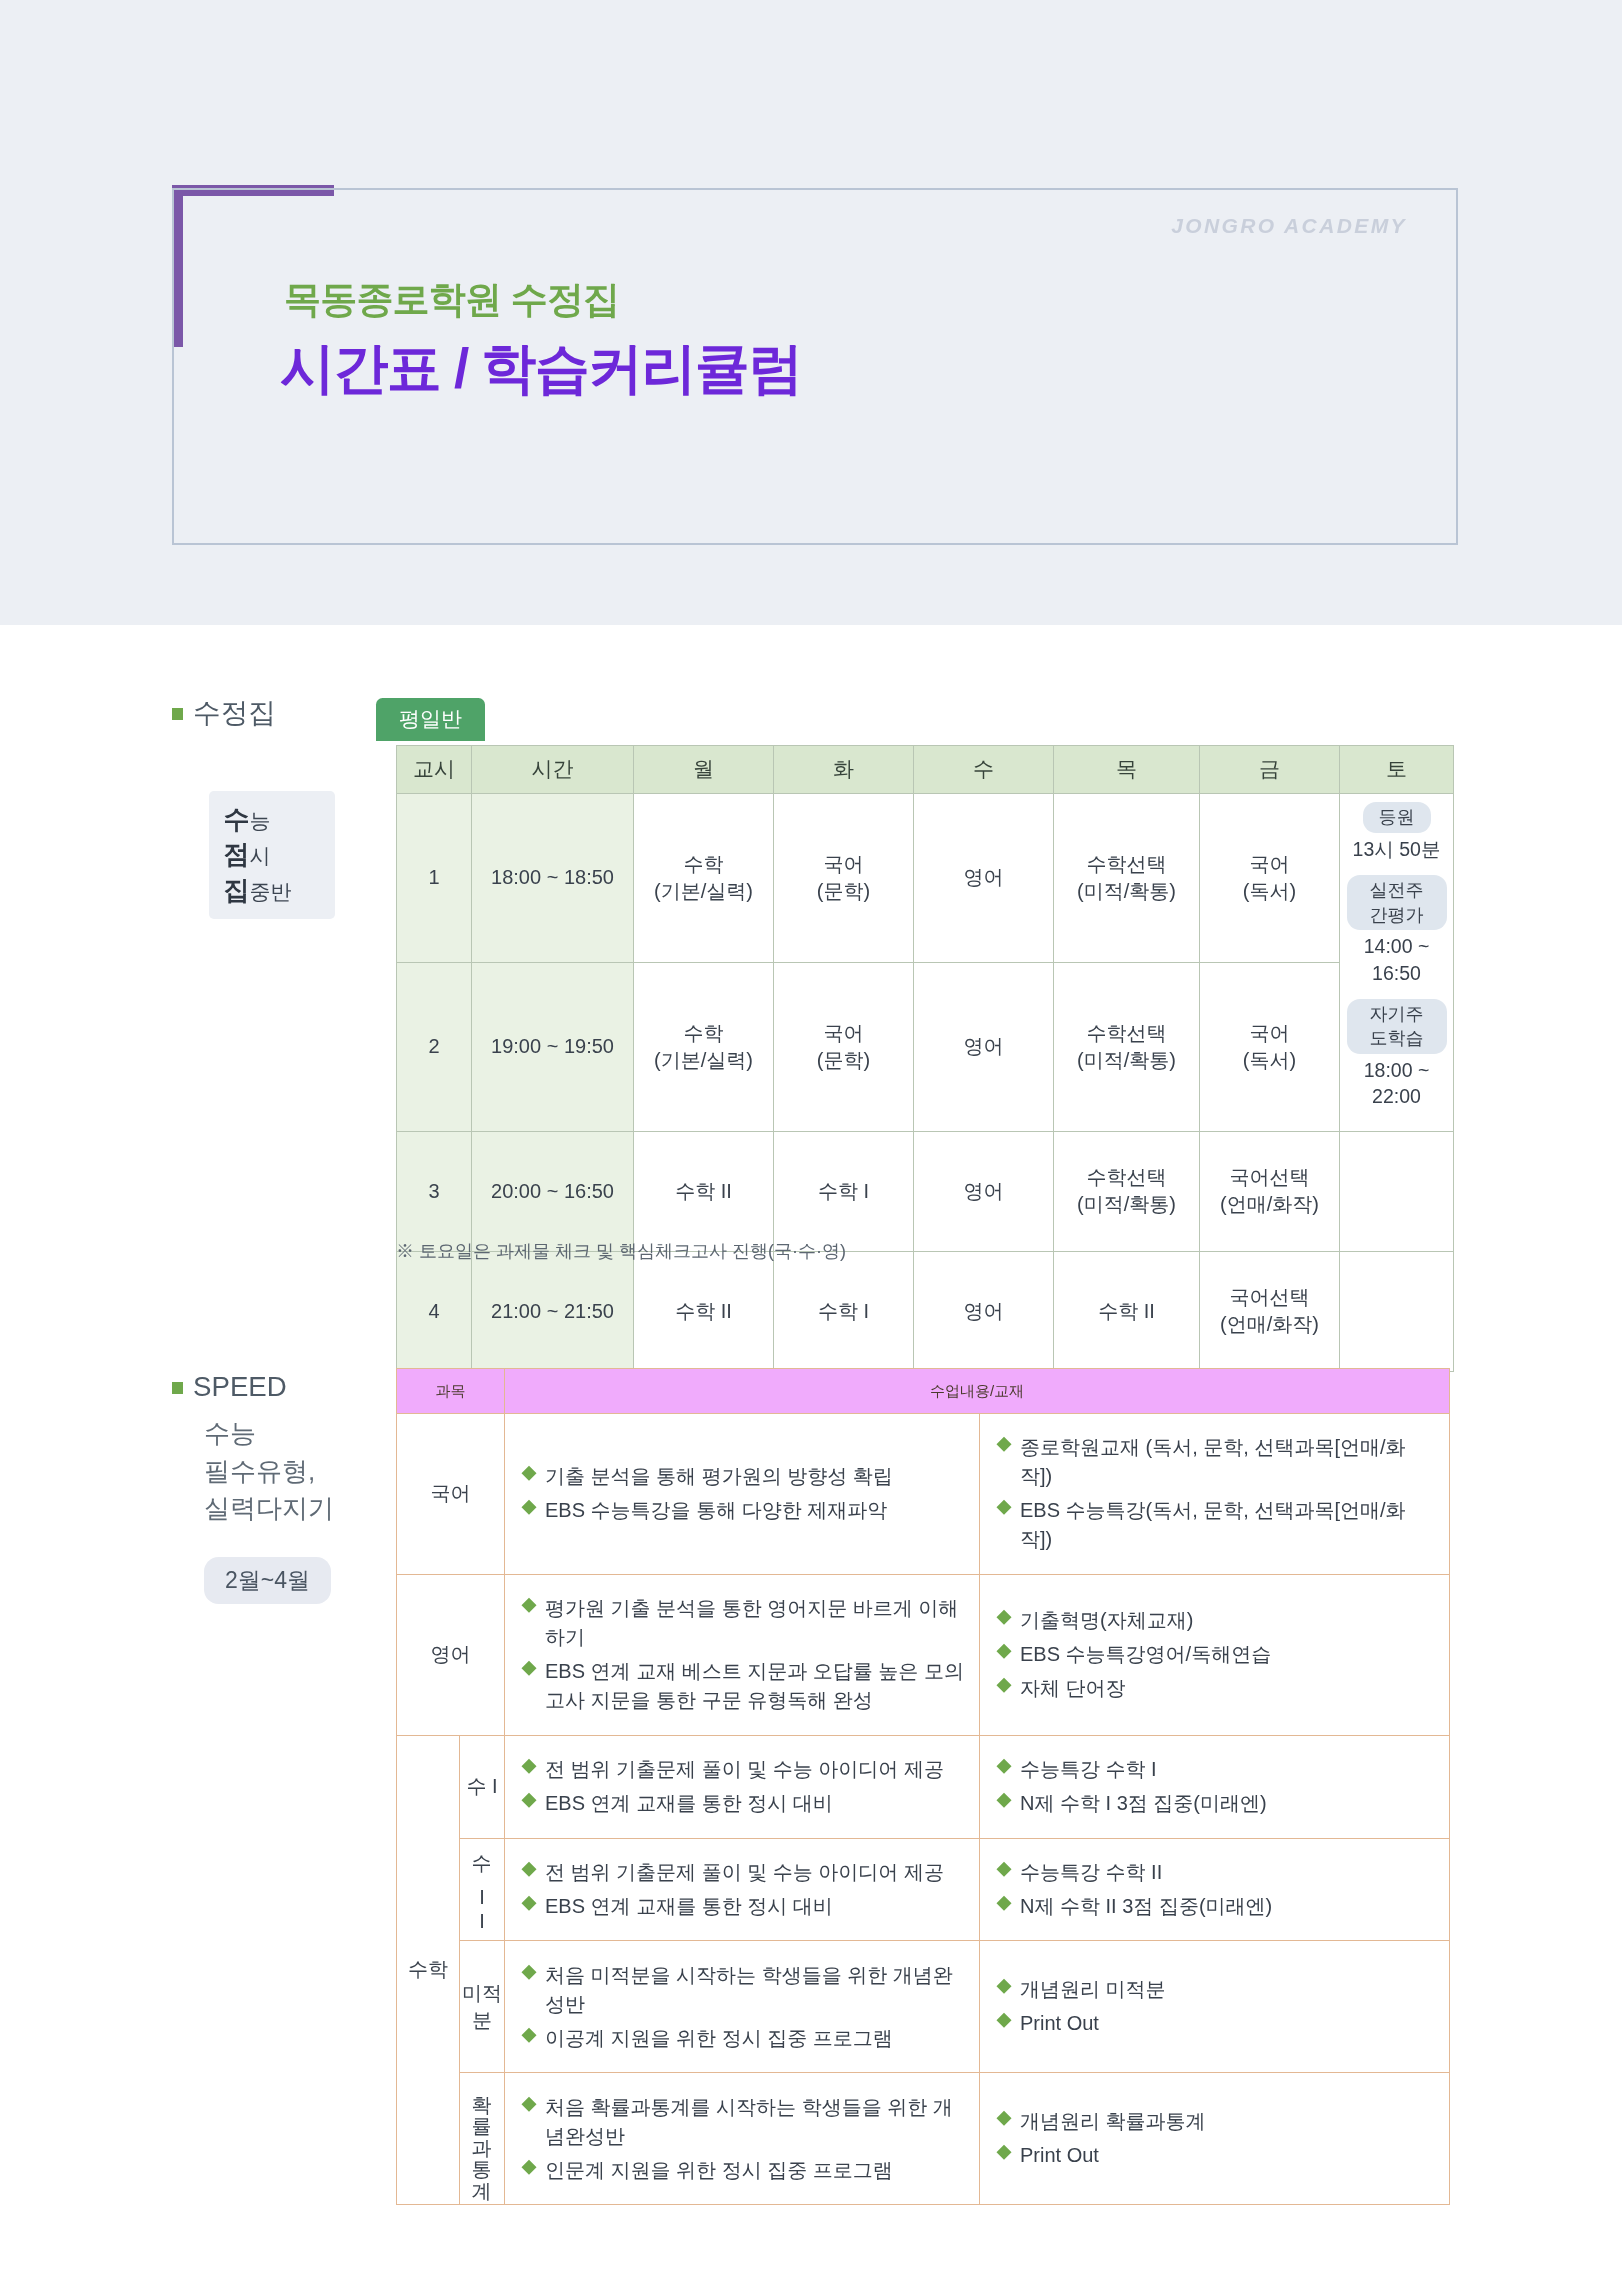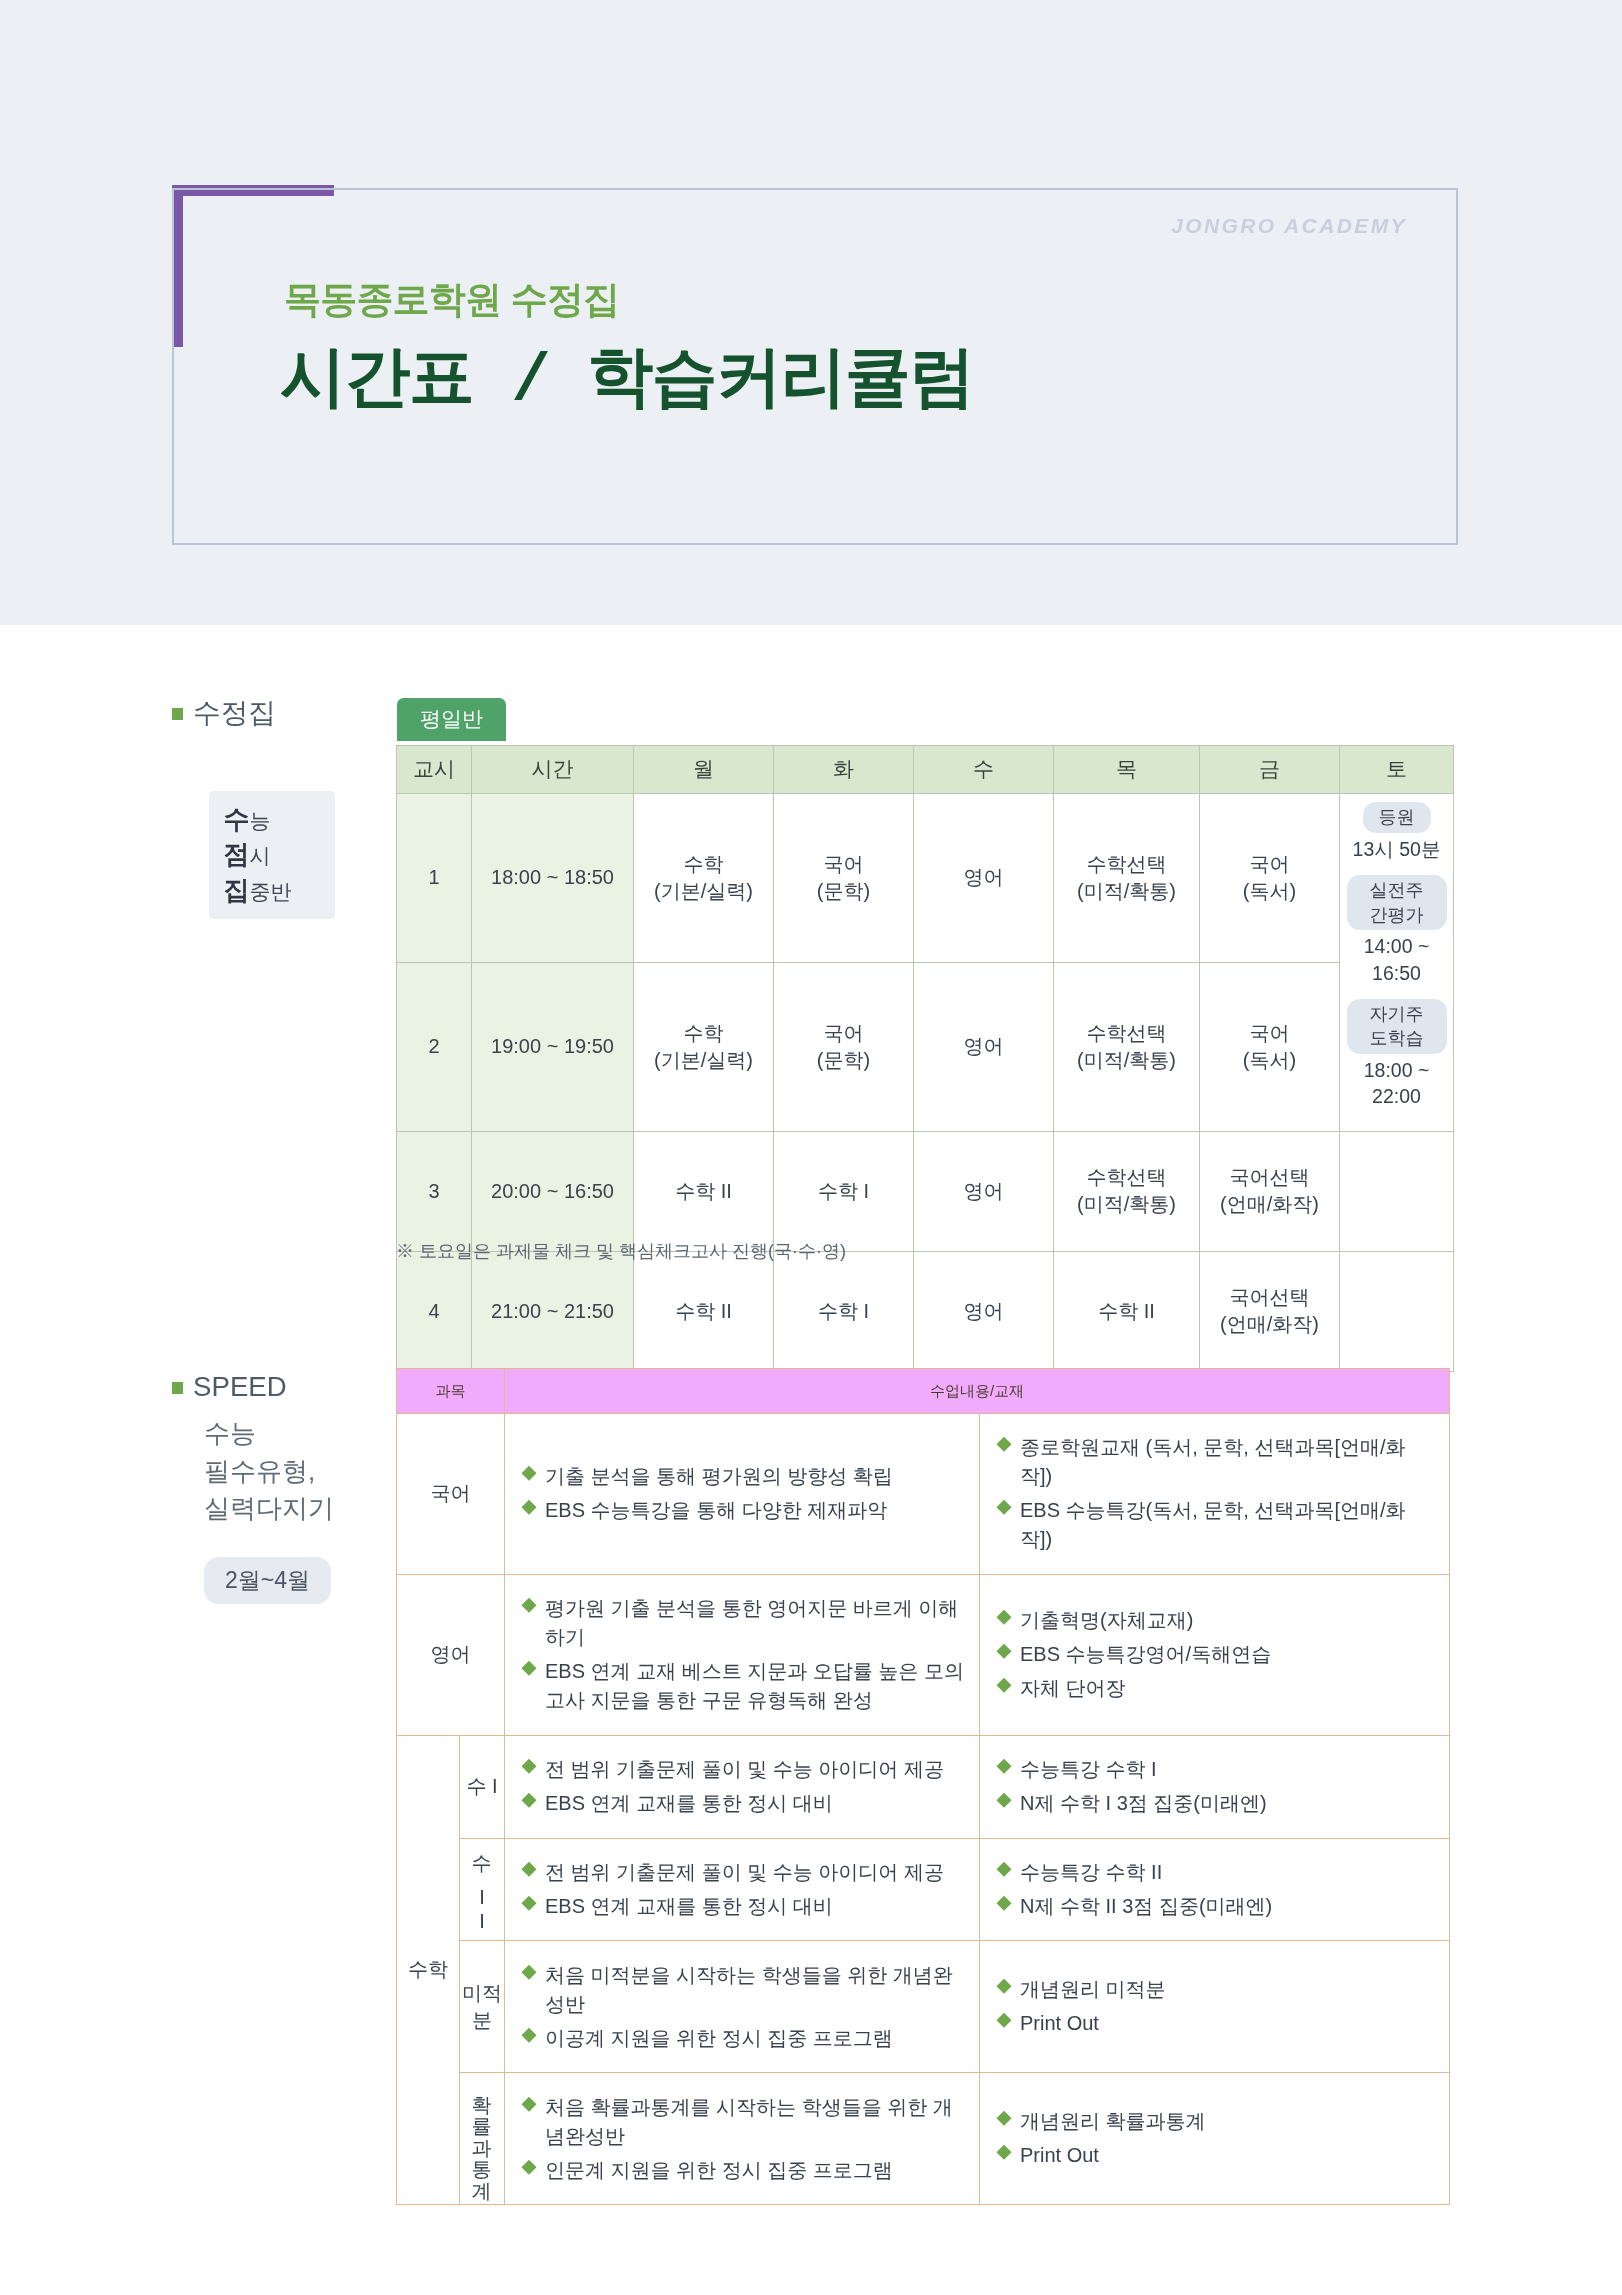--- a/index.html
+++ b/index.html
@@ -55,25 +55,24 @@
     position: absolute;
     left: 110px; top: 85px;
     font-size: 37px;
     font-weight: bold;
     color: #6fa84b;
     letter-spacing: -0.8px;
   }
   .header-title {
     position: absolute;
     left: 106px; top: 142px;
-    font-size: 66px;
+    font-size: 55px;
     font-weight: bold;
-    color: #14532d;
+    color: #6d28d9;
     letter-spacing: -1.6px;
-    font-family: Liberation Mono, monospace;
   }
   .target-ring {
     position: absolute;
     right: 45px; top: 118px;
     width: 187px; height: 187px;
   }
   .ring {
     position: absolute;
     border-radius: 50%;
     border: 2.4px solid #dfdcea;
@@ -270,21 +269,21 @@
   <div class="sect-label" style="left:172px; top:694px;">
     <span class="sq"></span><span class="sect-title-text">수정집</span>
   </div>
 
   <div class="badge-box" style="left:209px; top:791px; width:97px;">
     <div><b>수</b><span>능</span></div>
     <div><b>점</b><span>시</span></div>
     <div><b>집</b><span>중반</span></div>
   </div>
 
-  <div class="tab" style="left:397px; top:698px;">평일반</div>
+  <div class="tab" style="left:376px; top:698px;">평일반</div>
 
   <table class="tt" id="timetable" style="left:396px; top:745px; width:1054px;">
     <colgroup>
       <col style="width:75px">
       <col style="width:162px">
       <col style="width:140px">
       <col style="width:140px">
       <col style="width:140px">
       <col style="width:146px">
       <col style="width:140px">

